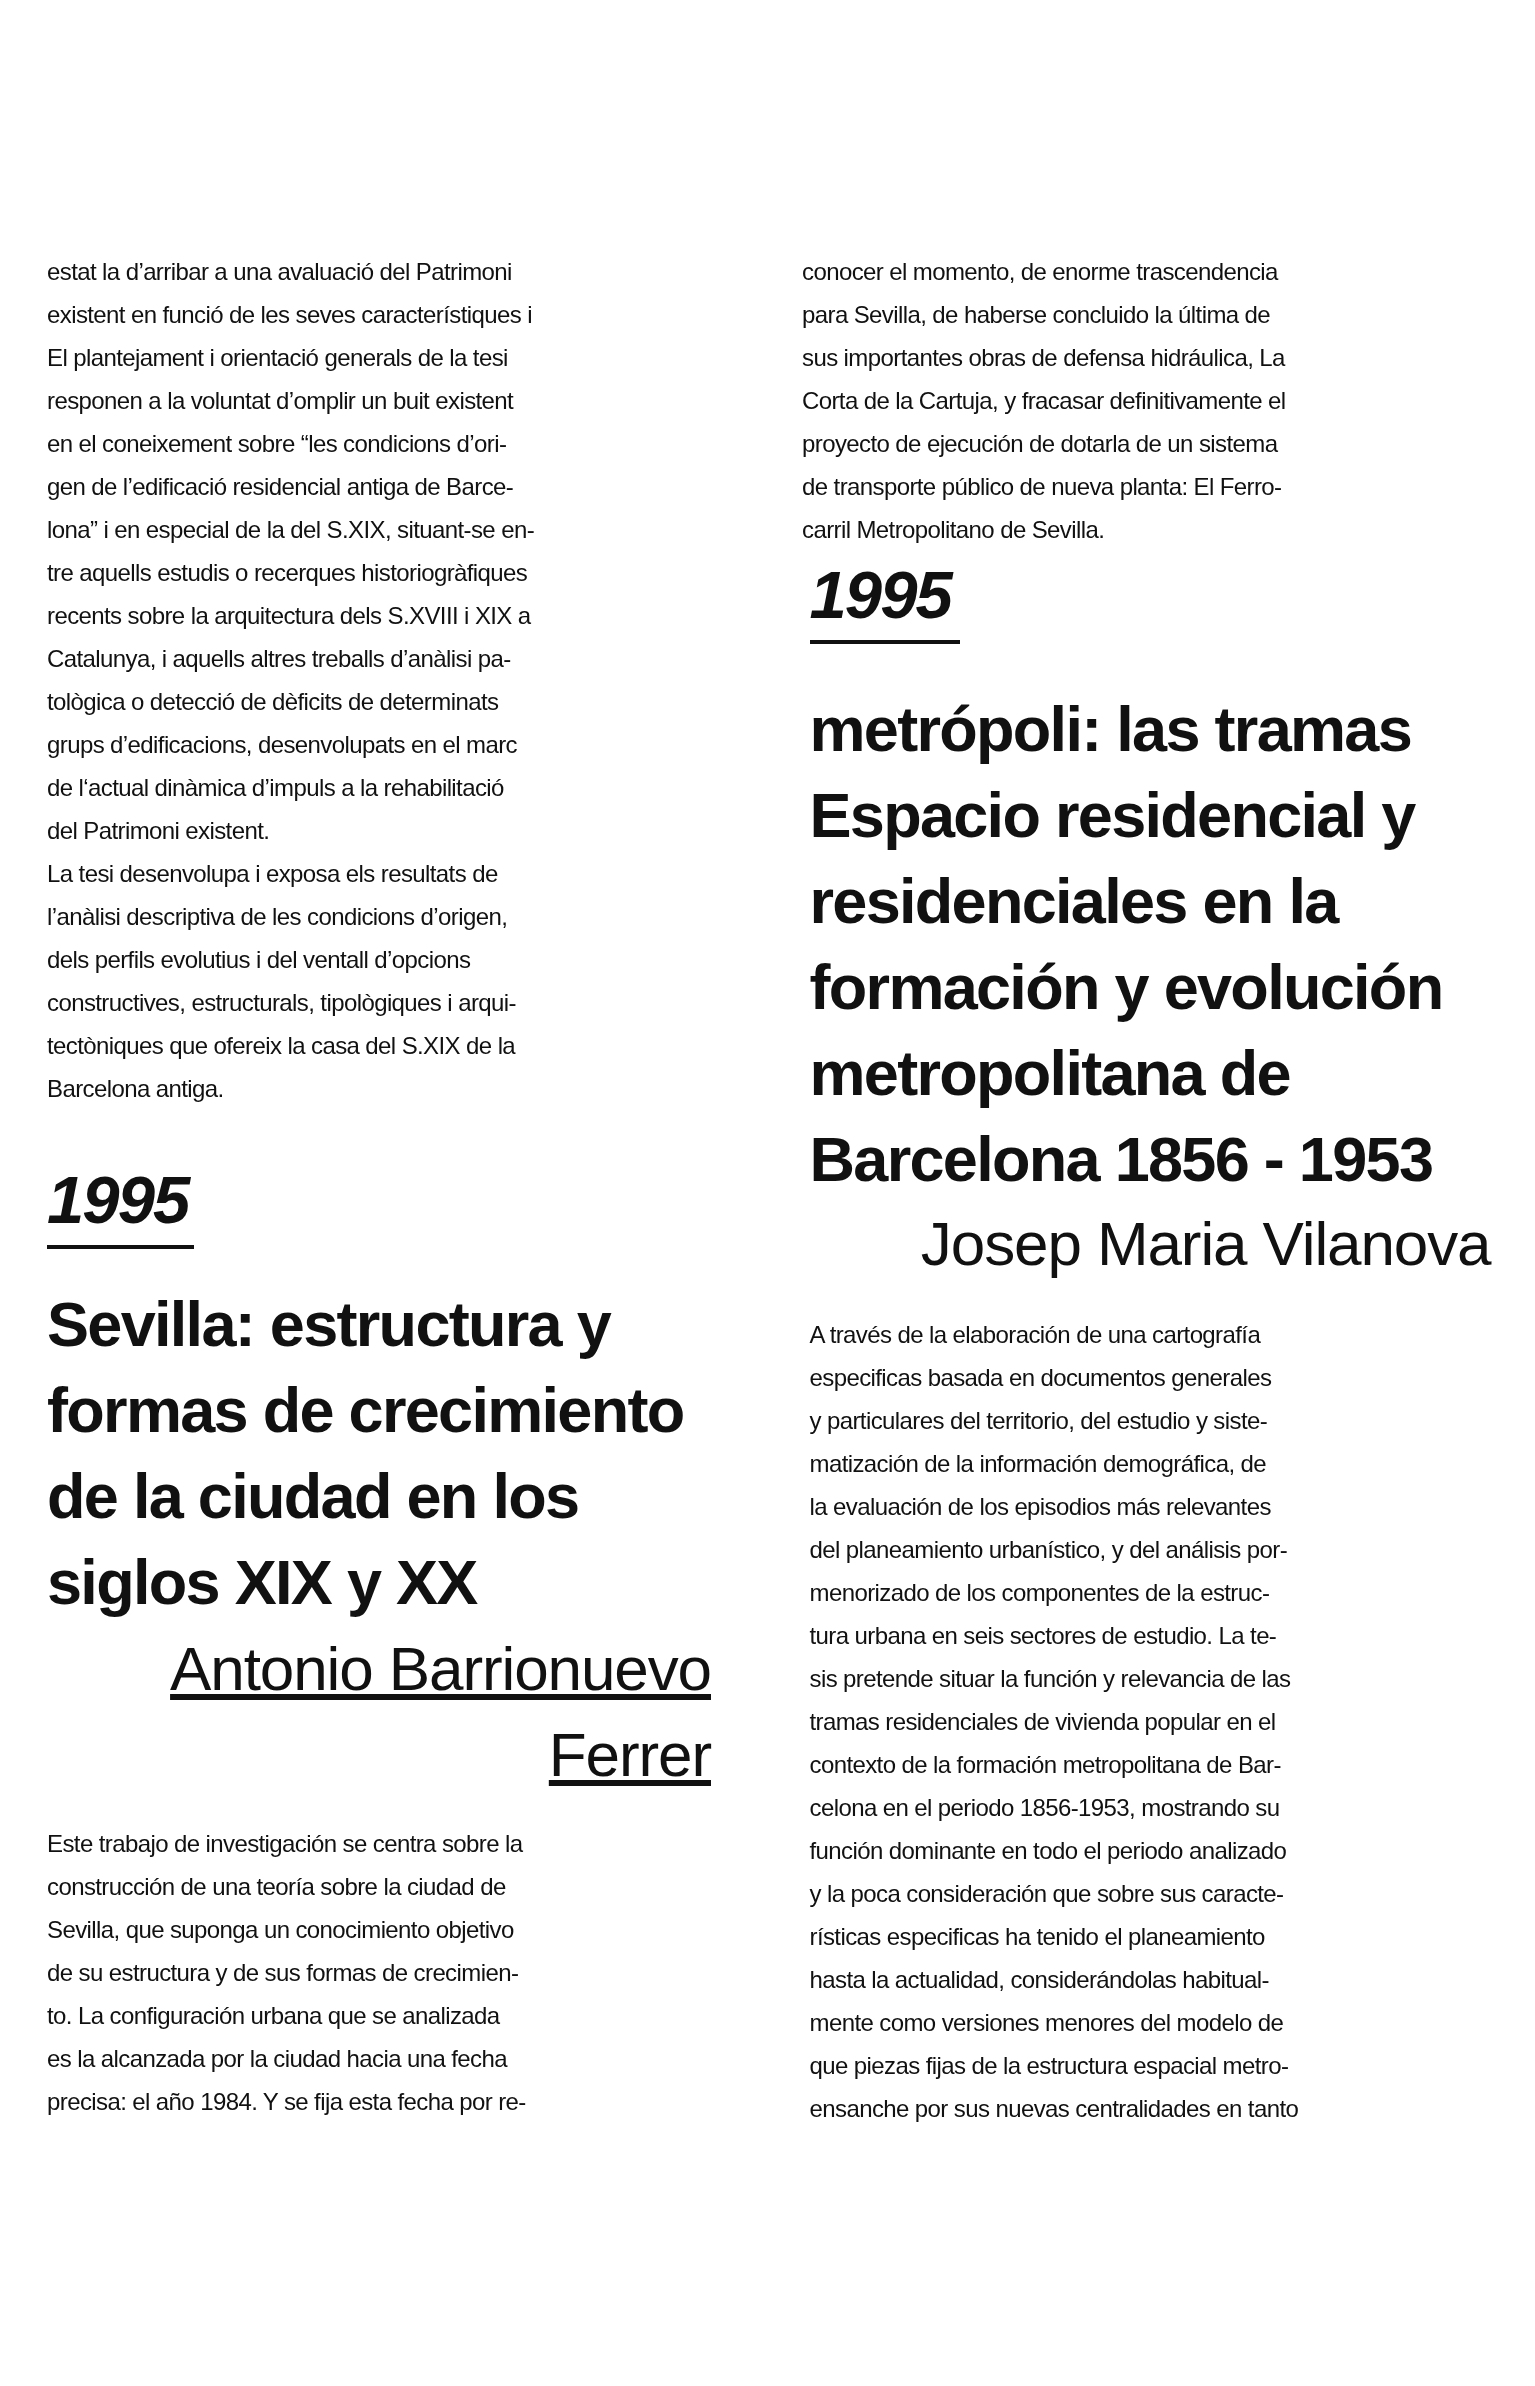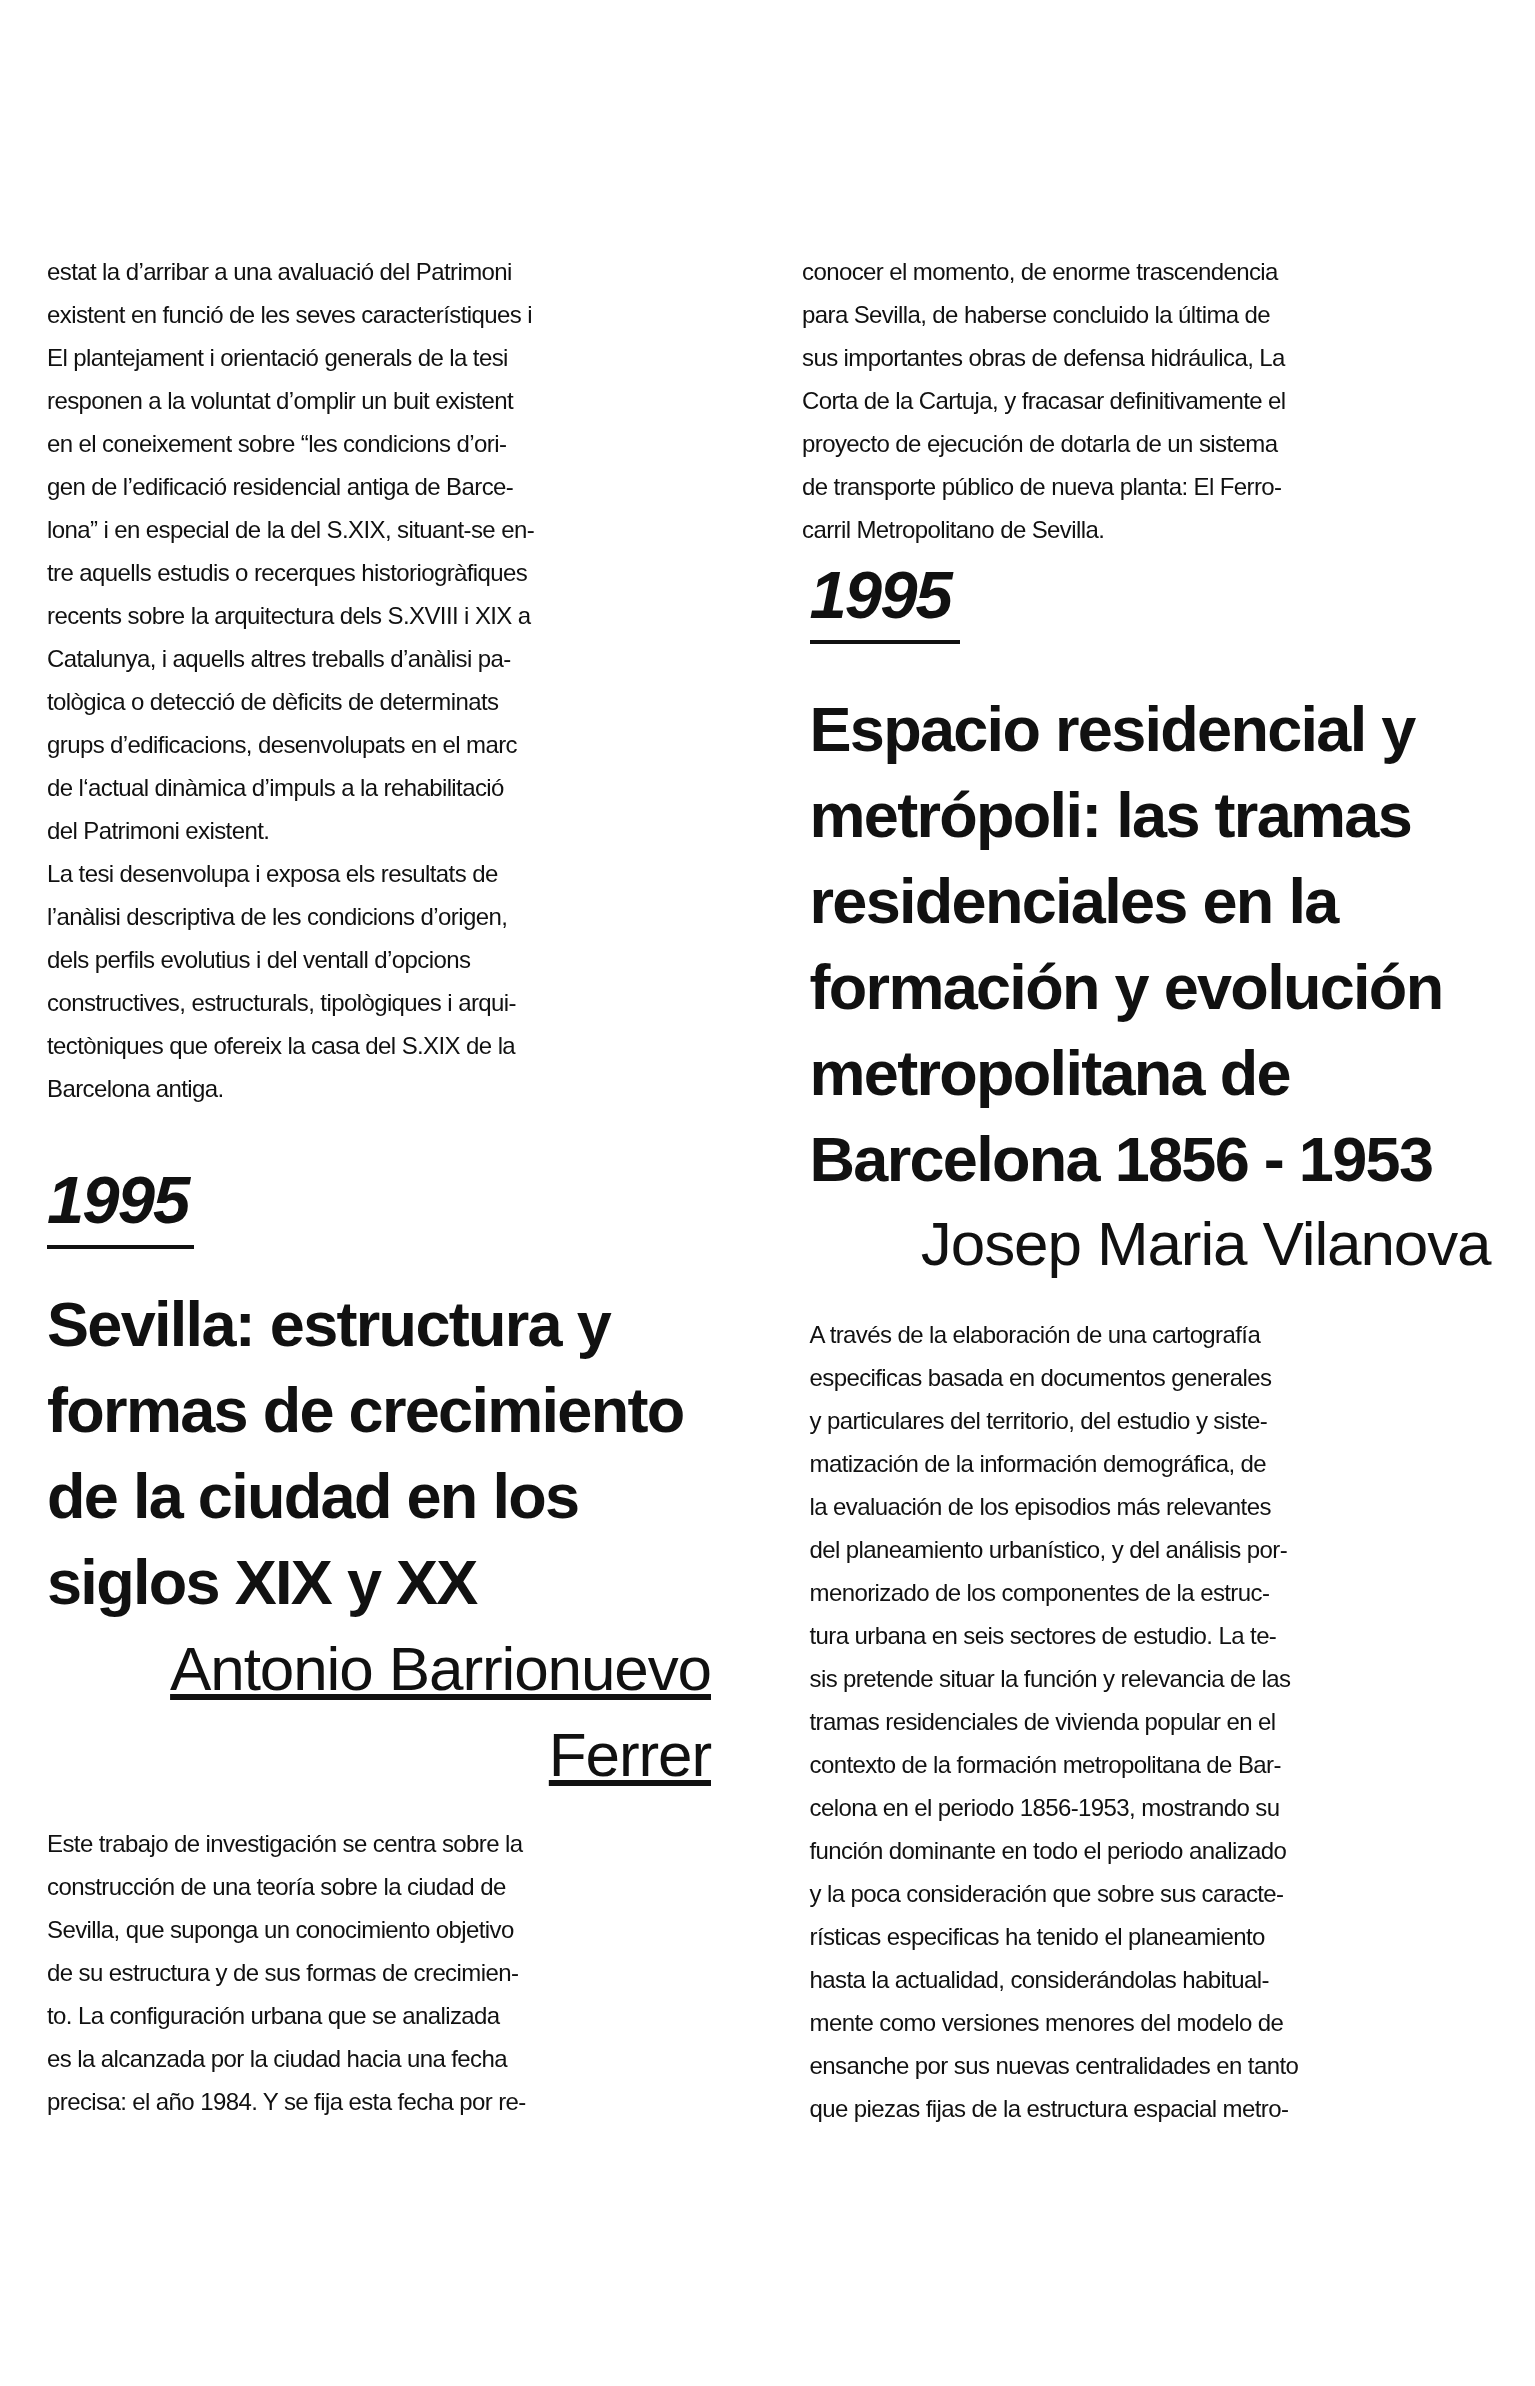--- a/index.html
+++ b/index.html
@@ -103,22 +103,22 @@
     <span class="ln">de transporte público de nueva planta: El Ferro-</span>
     <span class="ln">carril Metropolitano de Sevilla.</span>
   </div>
 
   <div class="block" style="top:557px; left:7.5px;">
     <span class="year">1995</span>
   </div>
   <div class="year-underline" style="top:640px; left:8.4px; width:150px;"></div>
 
   <div class="block title" style="top:686px; left:7.5px;">
+    <span class="ln">metrópoli: las tramas</span>
     <span class="ln">Espacio residencial y</span>
-    <span class="ln">metrópoli: las tramas</span>
     <span class="ln">residenciales en la</span>
     <span class="ln">formación y evolución</span>
     <span class="ln">metropolitana de</span>
     <span class="ln">Barcelona 1856 - 1953</span>
   </div>
 
   <div class="block author" style="top:1201px; left:7.5px;">
     <span class="ln">Josep Maria Vilanova</span>
   </div>
 
@@ -133,17 +133,17 @@
     <span class="ln">tura urbana en seis sectores de estudio. La te-</span>
     <span class="ln">sis pretende situar la función y relevancia de las</span>
     <span class="ln">tramas residenciales de vivienda popular en el</span>
     <span class="ln">contexto de la formación metropolitana de Bar-</span>
     <span class="ln">celona en el periodo 1856-1953, mostrando su</span>
     <span class="ln">función dominante en todo el periodo analizado</span>
     <span class="ln">y la poca consideración que sobre sus caracte-</span>
     <span class="ln">rísticas especificas ha tenido el planeamiento</span>
     <span class="ln">hasta la actualidad, considerándolas habitual-</span>
     <span class="ln">mente como versiones menores del modelo de</span>
+    <span class="ln">que piezas fijas de la estructura espacial metro-</span>
     <span class="ln">ensanche por sus nuevas centralidades en tanto</span>
-    <span class="ln">que piezas fijas de la estructura espacial metro-</span>
   </div>
 </div>
 
 
 </body></html>

